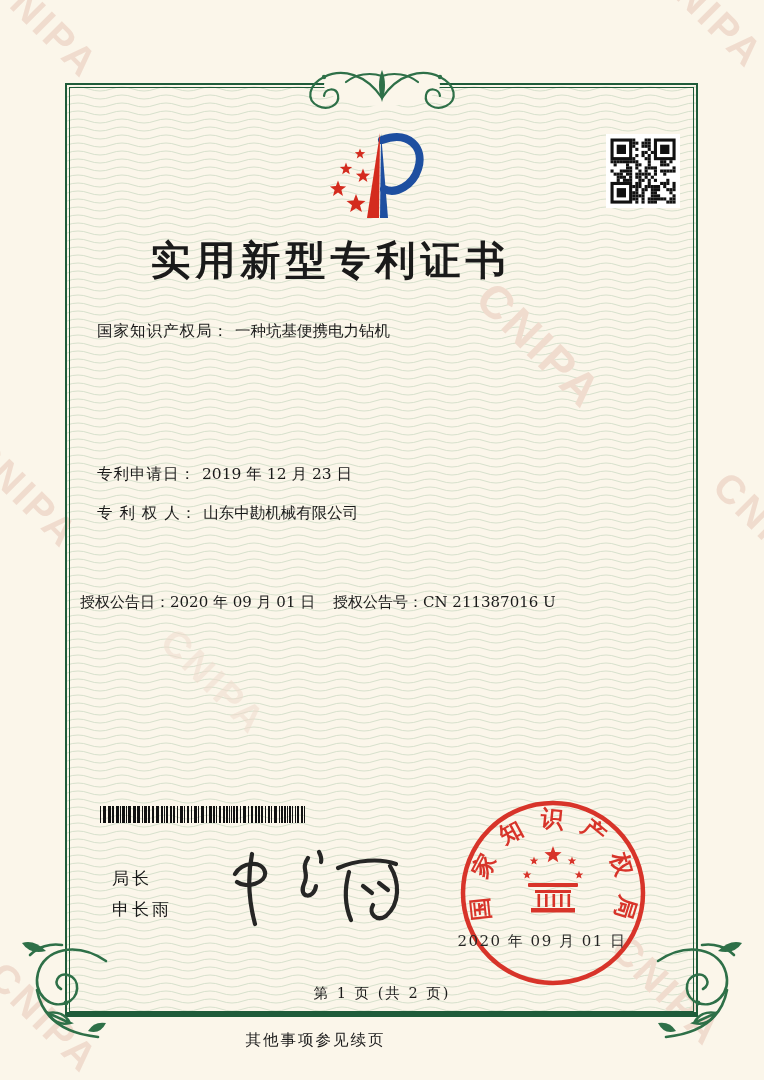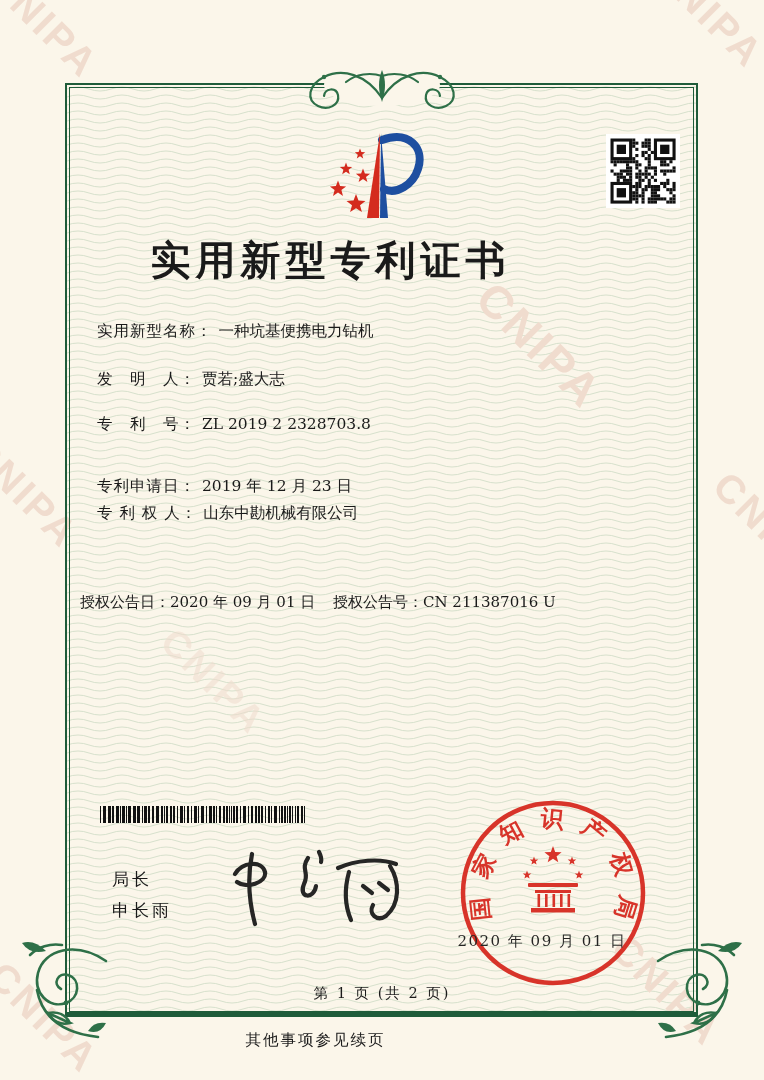--- a/index.html
+++ b/index.html
@@ -27,30 +27,30 @@
   .content{position:absolute;inset:0;z-index:5}
 
   .certno{position:absolute;left:97px;top:131px;font-size:16px;letter-spacing:2px}
   .logo{position:absolute;left:323px;top:130px}
   .qr{position:absolute;left:606px;top:134px}
   .title{position:absolute;left:0;top:233px;width:661px;text-align:center;font-size:40px;font-weight:700;letter-spacing:5px}
 
   .row{position:absolute;left:97px;font-size:15.5px;white-space:nowrap}
   .row .lab{letter-spacing:1px}
   .row .val{margin-left:6px}
-  .r0{top:321px}.r1{top:369px}.r2{top:414px}.r3{top:476px}.r4{top:503px}.r5{top:549px}
+  .r0{top:321px}.r1{top:369px}.r2{top:414px}.r3{top:464px}.r4{top:503px}.r5{top:549px}
   .grantrow{position:absolute;left:80px;top:593px;font-size:15px;white-space:nowrap}
   .grantrow .pair2{position:absolute;left:253px;top:0}
 
   .bodytext{position:absolute;left:97px;top:628px;width:512px;font-size:15.2px;line-height:1.82;text-align:justify}
   .bodytext p{text-indent:2em}
 
   .barcode{position:absolute;left:100px;top:806px}
 
-  .signer{position:absolute;left:112px;top:864px;font-size:17px;letter-spacing:3px;line-height:1.85;font-family:Liberation Serif, serif}
+  .signer{position:absolute;left:112px;top:864px;font-size:17px;letter-spacing:3px;line-height:1.85;font-family:Liberation Mono, monospace}
   .signature{position:absolute;left:222px;top:840px}
   .seal{position:absolute;left:458px;top:798px;opacity:.93}
 
   .pageinfo{position:absolute;left:0;top:984px;width:764px;text-align:center;font-size:14.5px;letter-spacing:2px}
   .footnote{position:absolute;left:0;top:1030px;width:631px;text-align:center;font-size:15.5px;letter-spacing:2px}
 </style>
 </head>
 <body>
 
 <div class="page">
@@ -292,27 +292,21 @@
         <rect x="51" y="7.6" width="15.5" height="15.5" fill="#fff"></rect>
         <rect x="54.1" y="10.7" width="9.3" height="9.3" fill="#111"></rect>
         <rect x="4.5" y="47.9" width="21.7" height="21.7" fill="#111"></rect>
         <rect x="7.6" y="51" width="15.5" height="15.5" fill="#fff"></rect>
         <rect x="10.7" y="54.1" width="9.3" height="9.3" fill="#111"></rect>
       </svg>
 
     <div class="title">实用新型专利证书</div>
 
     <div class="row r0">
-      <span class="lab">实用新型名称：</span><span class="val">一种坑基便携电力钻机</span>
-    </div>
-    <div class="row r1">
-      <span class="lab">发　明　人：</span><span class="val">贾若;盛大志</span>
-    </div>
-    <div class="row r2">
-      <span class="lab">专　利　号：</span><span class="val">ZL 2019 2 2328703.8</span>
+      <span class="lab">国家知识产权局：</span><span class="val">一种坑基便携电力钻机</span>
     </div>
     <div class="row r3">
       <span class="lab">专利申请日：</span><span class="val">2019 年 12 月 23 日</span>
     </div>
     <div class="row r4">
       <span class="lab">专 利 权 人：</span><span class="val">山东中勘机械有限公司</span>
     </div>
 
     <div class="grantrow">
       <span>授权公告日：</span><span class="val">2020 年 09 月 01 日</span>

